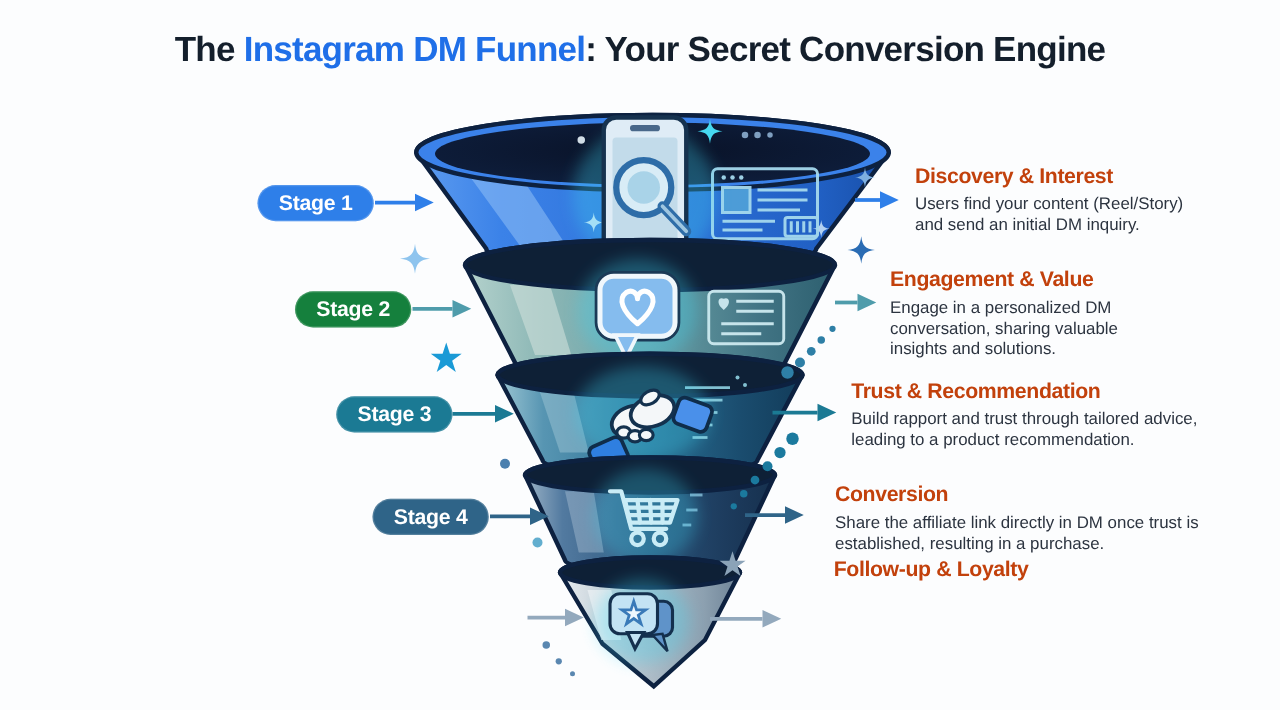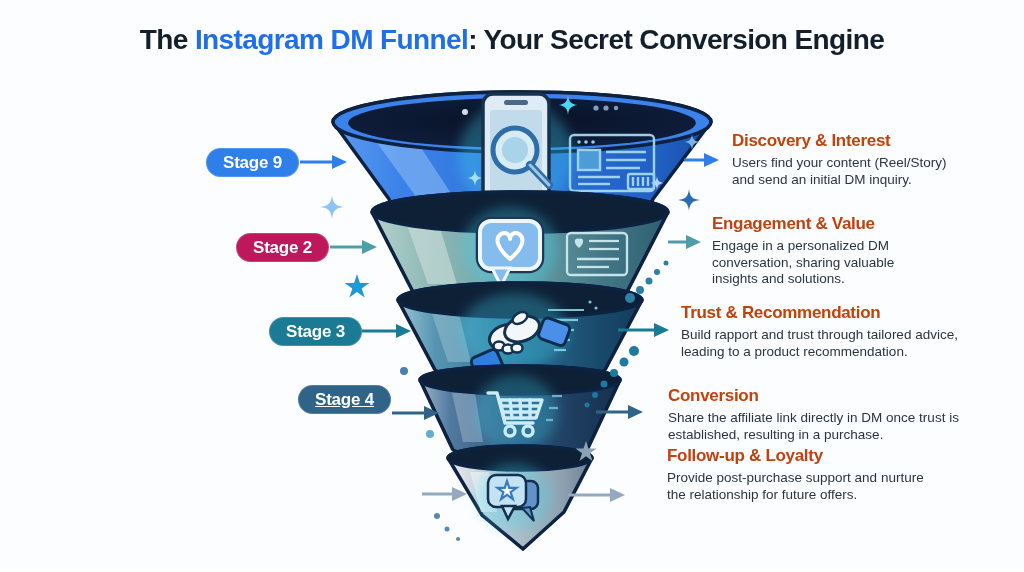--- a/index.html
+++ b/index.html
@@ -16,21 +16,21 @@
   }
   .pill{
     position:absolute; height:29px; line-height:29px; padding:0 17px;
     border-radius:15px; color:#ffffff; font-size:17px; font-weight:bold;
     letter-spacing:-0.2px; text-align:center;
     box-shadow:inset 0 0 0 1px rgba(255,255,255,0.18);
   }
   .pill.s1{left:206px; top:148px;}
   .pill.s2{left:236px; top:233px;}
   .pill.s3{left:269px; top:317px;}
-  .pill.s4{left:298px; top:385px;text-decoration:underline;}
+  .pill.s4{left:298px; top:399px;}
   .pill.s5{left:330px; top:480px;}
   .info{position:absolute;}
   .info .h{font-size:17px; font-weight:bold; color:#c2410c; letter-spacing:-0.3px;}
   .info .p{margin:4px 0 0 0; font-size:13.5px; line-height:16.5px; color:#2c3440;}
   .info.b1{left:732px; top:131px; width:235px;}
   .info.b2{left:712px; top:214px; width:210px;}
   .info.b3{left:681px; top:303px; width:285px;}
   .info.b4{left:668px; top:386px; width:292px;}
   .info.b5{left:635px; top:446px; width:268px;margin-left:32px;}
 </style>
@@ -293,22 +293,22 @@
     <g stroke="#93a9bd" fill="#93a9bd">
       <line x1="568" y1="495" x2="610" y2="495" stroke-width="3"></line>
         <polygon points="610,488 625,495 610,502" stroke="none"></polygon>
     </g>
   </svg>
 
   <h1 class="title">
     <span>The </span><span style="color: rgb(31, 111, 232);">Instagram DM Funnel</span><span>: Your Secret Conversion Engine</span>
   </h1>
 
-  <div class="pill s1" style="background: rgb(46, 127, 233);">Stage 9</div>
-  <div class="pill s2" style="background: #be185d;">Stage 2</div>
+  <div class="pill s1" style="background: rgb(46, 127, 233);">Stage 1</div>
+  <div class="pill s2" style="background: #15803d;">Stage 2</div>
   <div class="pill s3" style="background: rgb(27, 122, 148);">Stage 3</div>
   <div class="pill s4" style="background: rgb(47, 100, 136);">Stage 4</div>
 
   <div class="info b1">
     <div class="h">Discovery &amp; Interest</div>
     <p class="p">Users find your content (Reel/Story) and send an initial DM inquiry.</p>
   </div>
   <div class="info b2">
     <div class="h">Engagement &amp; Value</div>
     <p class="p">Engage in a personalized DM conversation, sharing valuable insights and solutions.</p>
@@ -316,16 +316,15 @@
   <div class="info b3">
     <div class="h">Trust &amp; Recommendation</div>
     <p class="p">Build rapport and trust through tailored advice, leading to a product recommendation.</p>
   </div>
   <div class="info b4">
     <div class="h">Conversion</div>
     <p class="p">Share the affiliate link directly in DM once trust is established, resulting in a purchase.</p>
   </div>
   <div class="info b5">
     <div class="h">Follow-up &amp; Loyalty</div>
-    <p class="p">Provide post-purchase support and nurture the relationship for future offers.</p>
   </div>
 
 </div>
 
 </body></html>

